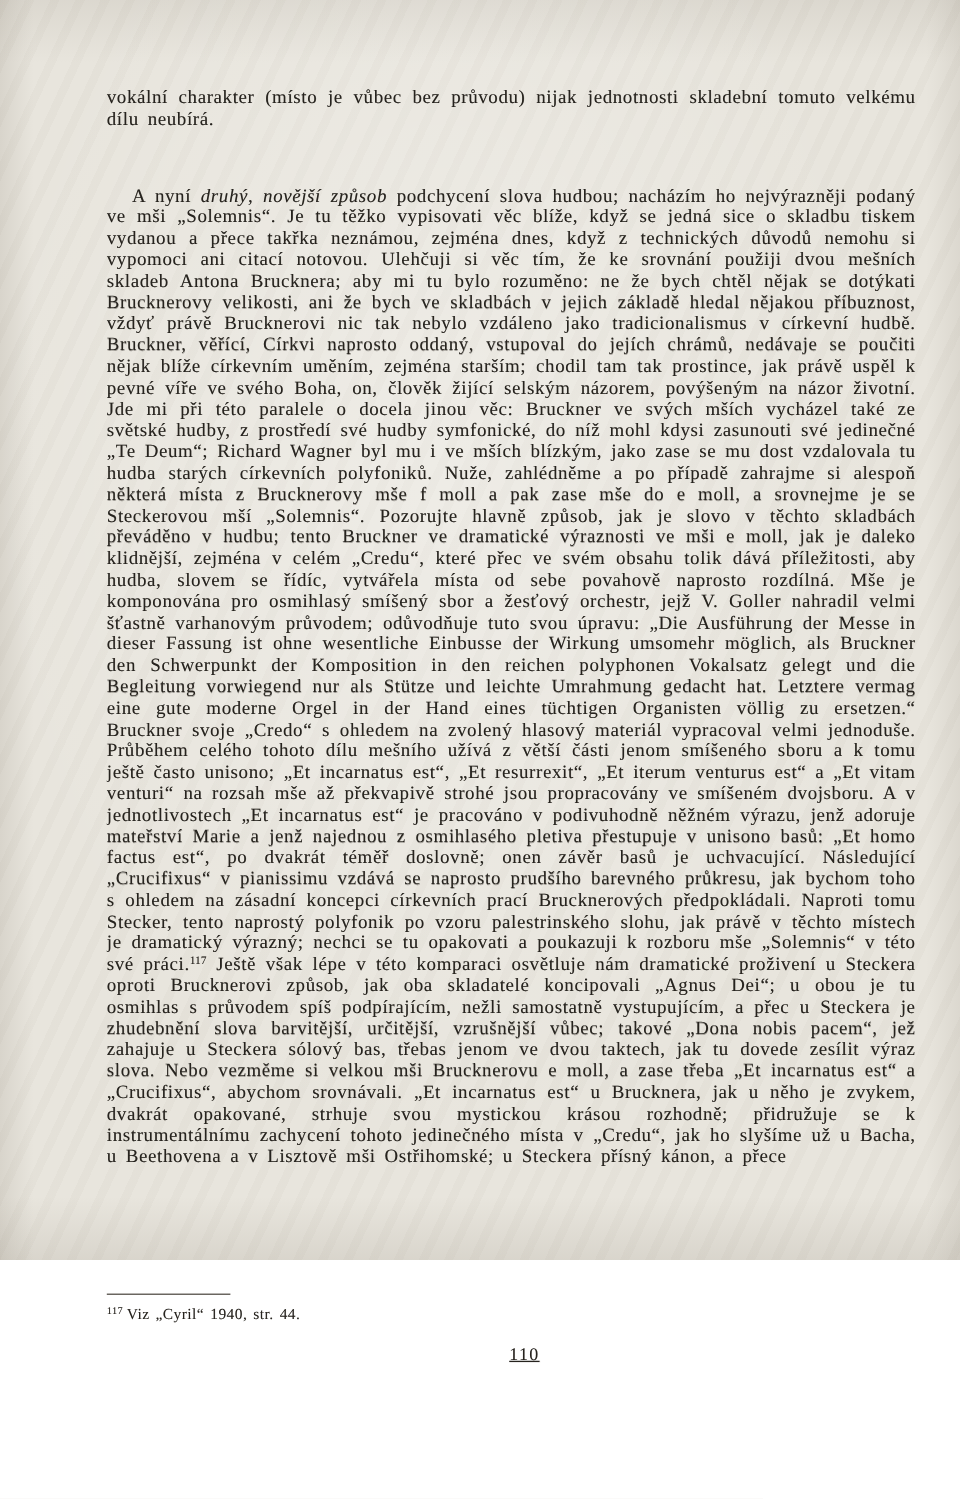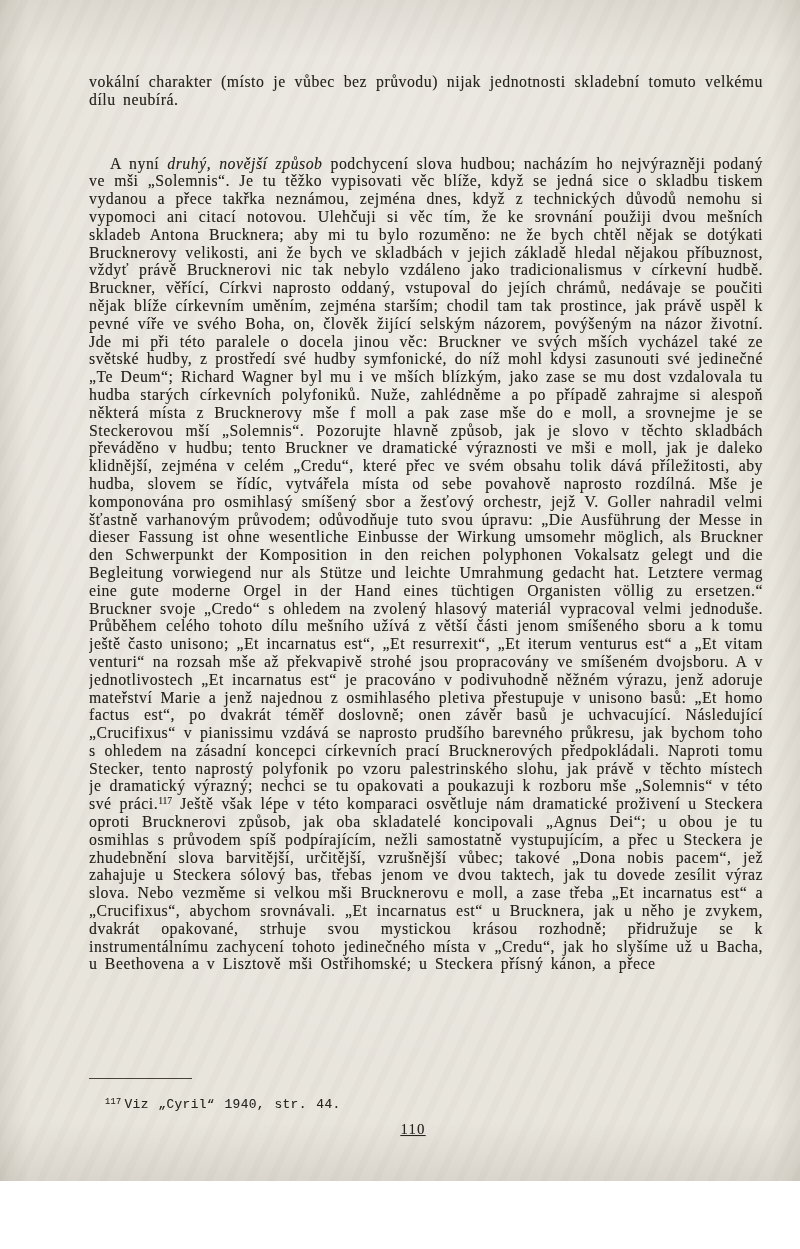--- a/index.html
+++ b/index.html
@@ -5,21 +5,21 @@
   html, body {
     margin: 0;
     padding: 0;
     width: 800px;
     height: 1249px;
     overflow: hidden;
   }
   .page {
     position: relative;
     width: 800px;
-    height: 1181px;
+    height: 1050px;
     background:
       radial-gradient(ellipse at 46% 38%, rgba(255,255,255,0.28), rgba(255,255,255,0) 62%),
       linear-gradient(90deg, rgba(110,100,85,0.13), rgba(0,0,0,0) 3.5%, rgba(0,0,0,0) 96.5%, rgba(110,100,85,0.10)),
       linear-gradient(0deg, rgba(110,100,85,0.12), rgba(0,0,0,0) 5%, rgba(0,0,0,0) 95%, rgba(110,100,85,0.10)),
       repeating-linear-gradient(115deg, rgba(120,110,90,0.035) 0 7px, rgba(0,0,0,0) 7px 19px),
       #e8e5dd;
     font-family: "Liberation Serif", "DejaVu Serif", serif;
     color: #26231e;
   }
   .text-block {
@@ -52,36 +52,35 @@
     top: 1078px;
     width: 674px;
   }
   .footnote-rule {
     width: 103px;
     height: 0;
     border-top: 1.4px solid #46413a;
     margin-bottom: 6px;
   }
   .footnote {
-    margin: 16px;
+    margin: 0;
     font-size: 12.8px;
     line-height: 15px;
     letter-spacing: 0.4px;
     word-spacing: 1.5px;
     text-shadow: 0.2px 0.2px 0 rgba(45,40,33,0.3);
-    font-family: Liberation Mono, monospace;
   }
   .footnote sup.fn-ref {
     font-size: 8.5px;
     vertical-align: 4px;
     margin-right: 3px;
   }
   .page-number {
     position: absolute;
-    left: 76px;
+    left: 100px;
     top: 1121px;
     width: 674px;
     text-align: center;
     font-size: 14.8px;
     letter-spacing: 1.2px;
     text-shadow: 0.2px 0.2px 0 rgba(45,40,33,0.35);
     text-decoration: underline;
   }
 </style>
 </head>

